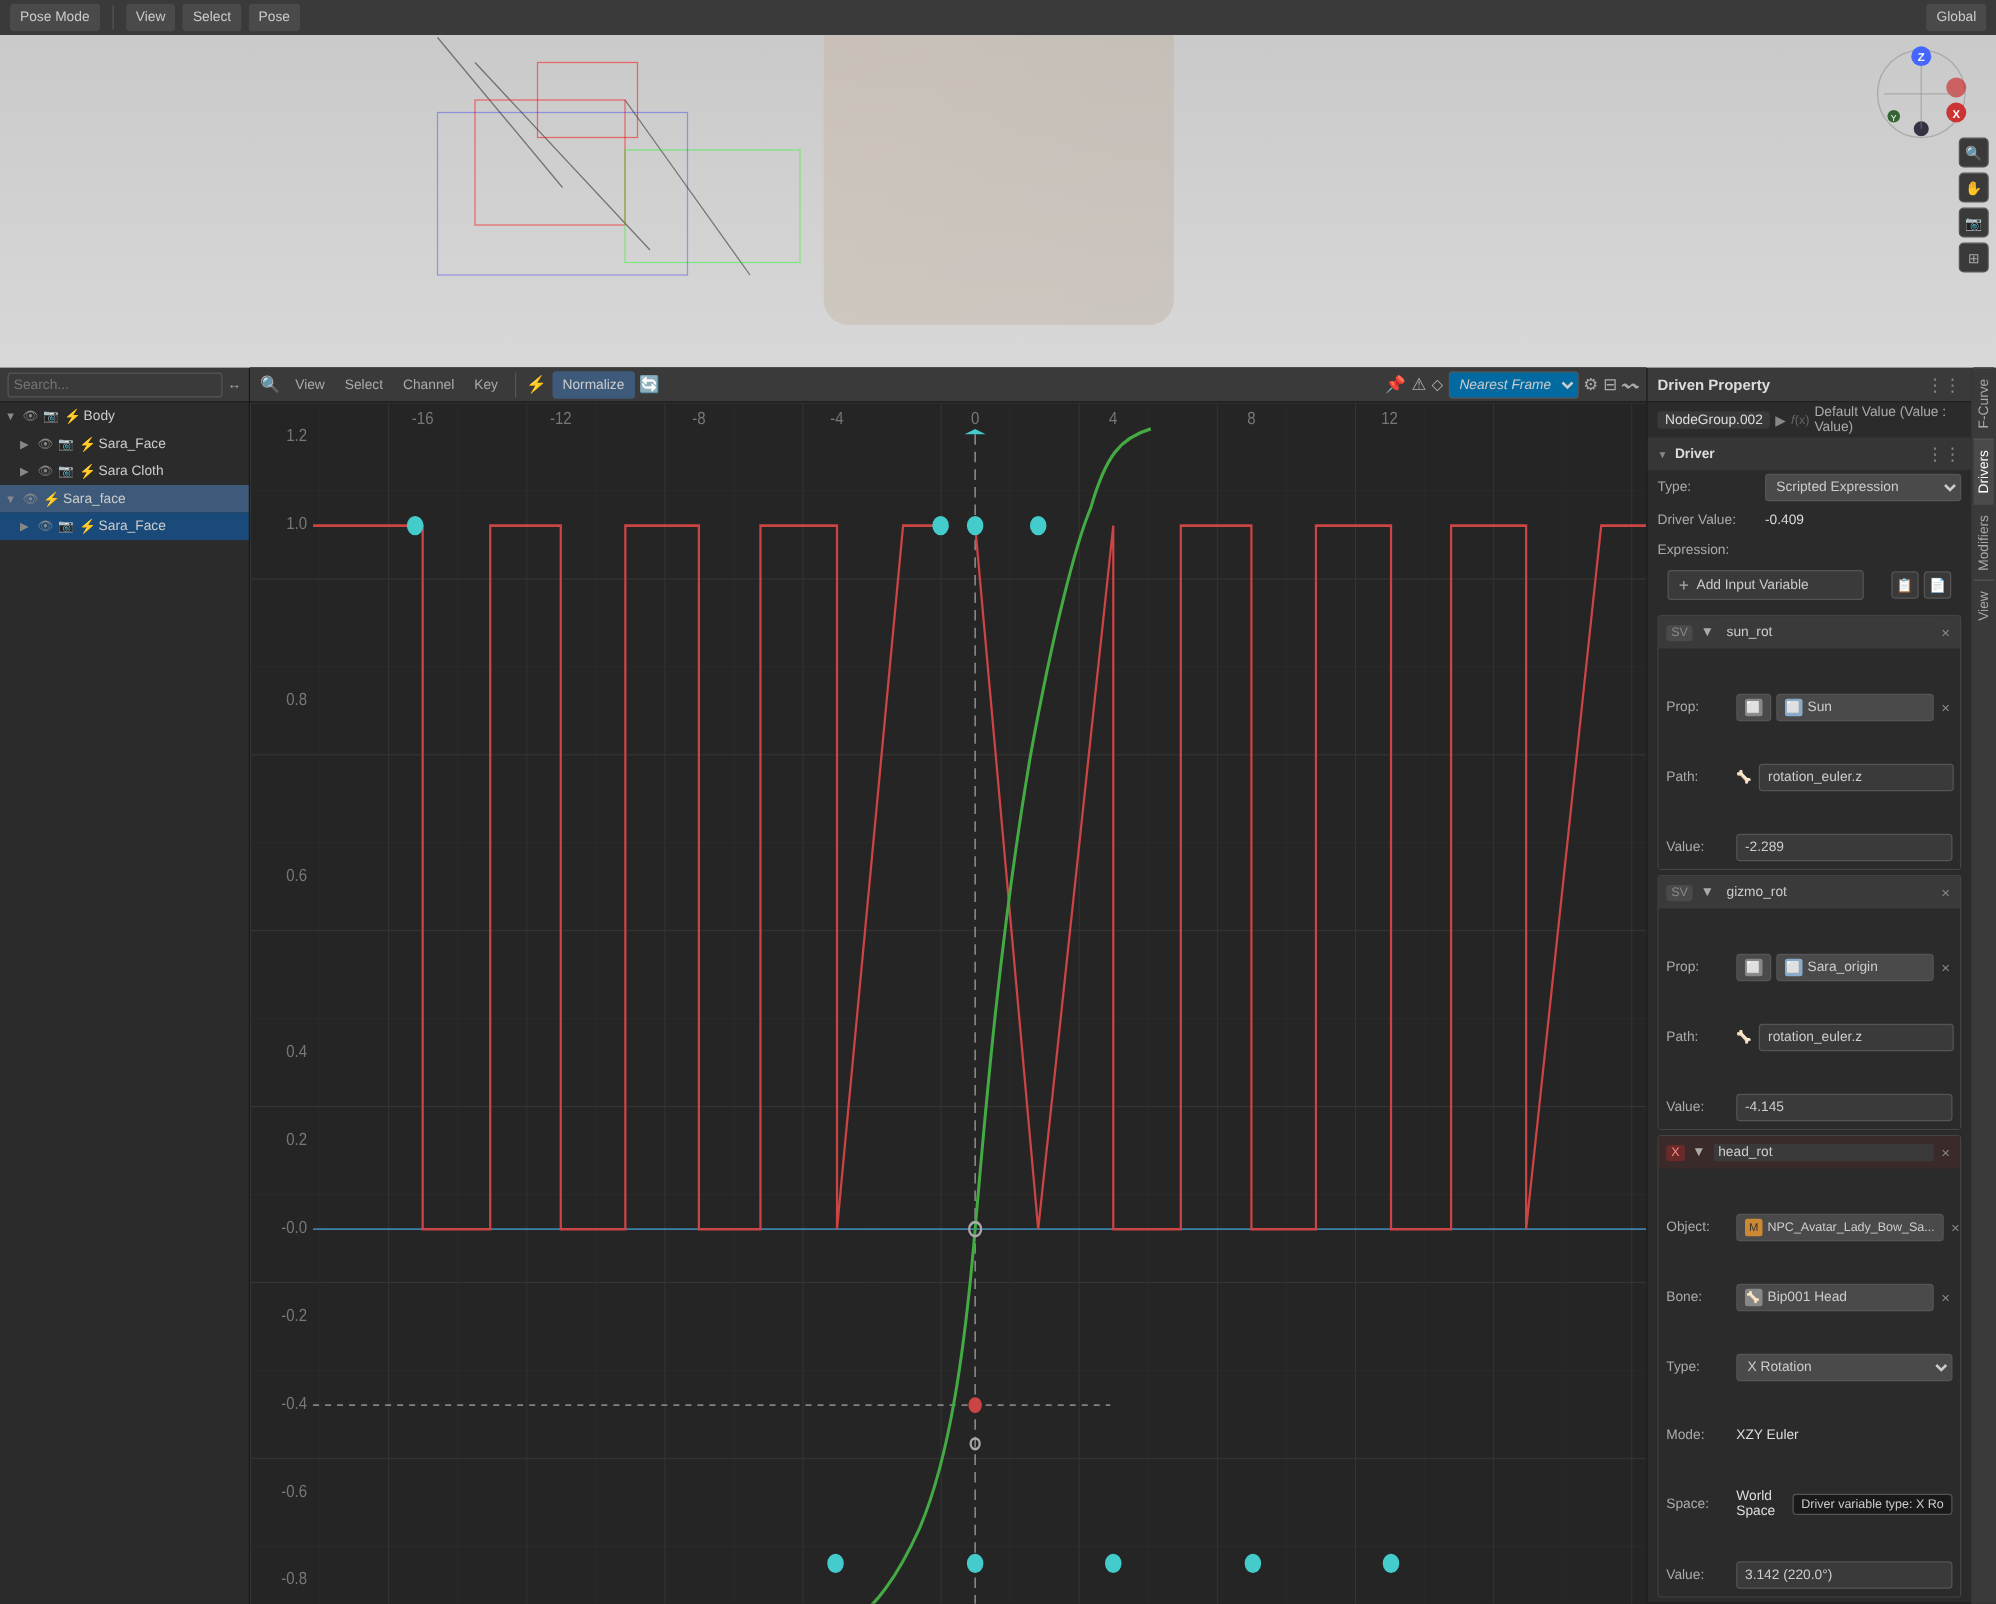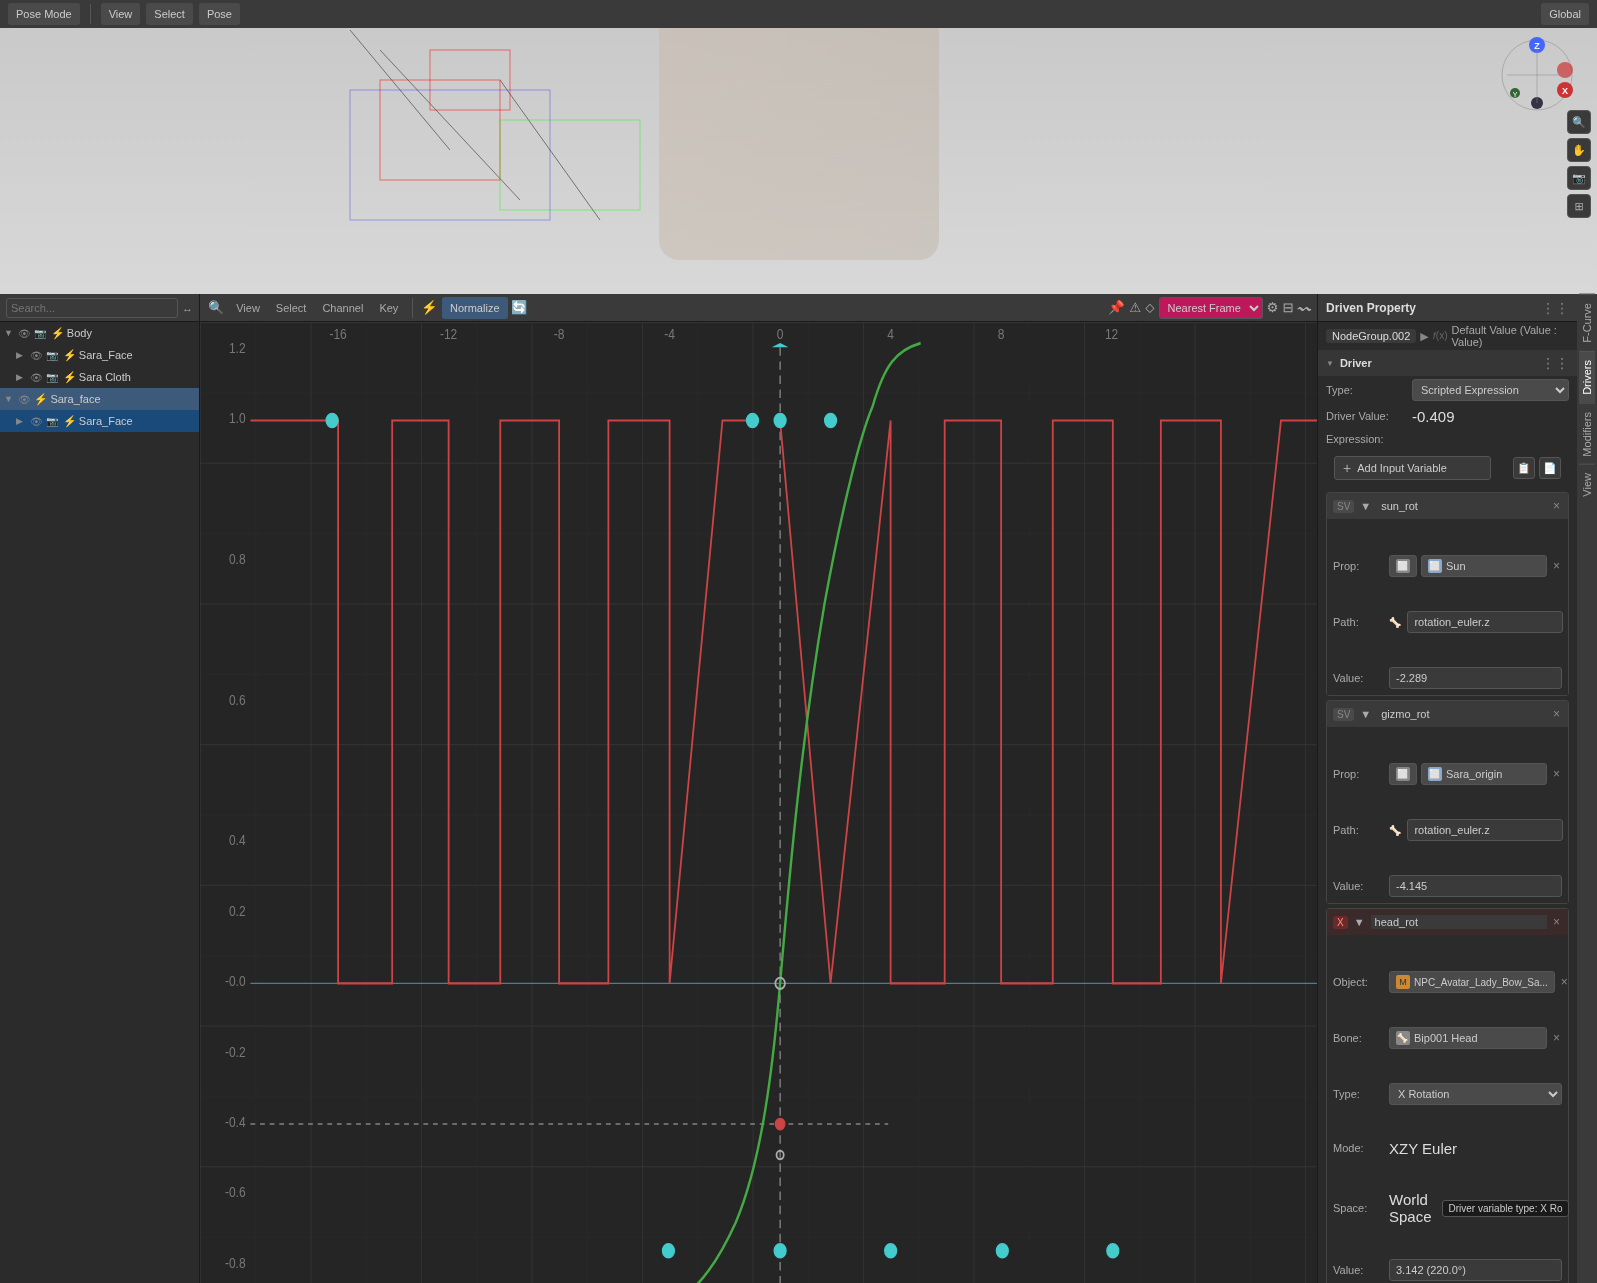--- a/index.html
+++ b/index.html
@@ -108,27 +108,28 @@
       background: transparent;
       border: none;
       color: #aaa;
       padding: 2px 6px;
       font-size: 11px;
       cursor: pointer;
       border-radius: 3px;
       height: 22px;
     }
     .graph-toolbar-select {
-      background: #be185d;
+      background: #0369a1;
       border: 1px solid #555;
       color: #ccc;
       font-size: 11px;
       padding: 1px 4px;
       border-radius: 3px;
       height: 22px;
+      font-style: italic;
     }
     .normalize-btn {
       background: #3d5a7a;
       border: none;
       color: #ccc;
       padding: 2px 8px;
       font-size: 11px;
       border-radius: 3px;
       cursor: pointer;
       height: 22px;
@@ -217,21 +218,21 @@
       min-height: 24px;
     }
     .props-label {
       width: 80px;
       font-size: 11px;
       color: #aaa;
       flex-shrink: 0;
     }
     .props-value {
       flex: 1;
-      font-size: 15px;
+      font-size: 11px;
       color: #ddd;
     }
     .props-select {
       flex: 1;
       background: #4a4a4a;
       border: 1px solid #555;
       color: #ccc;
       font-size: 11px;
       padding: 1px 4px;
       border-radius: 3px;

